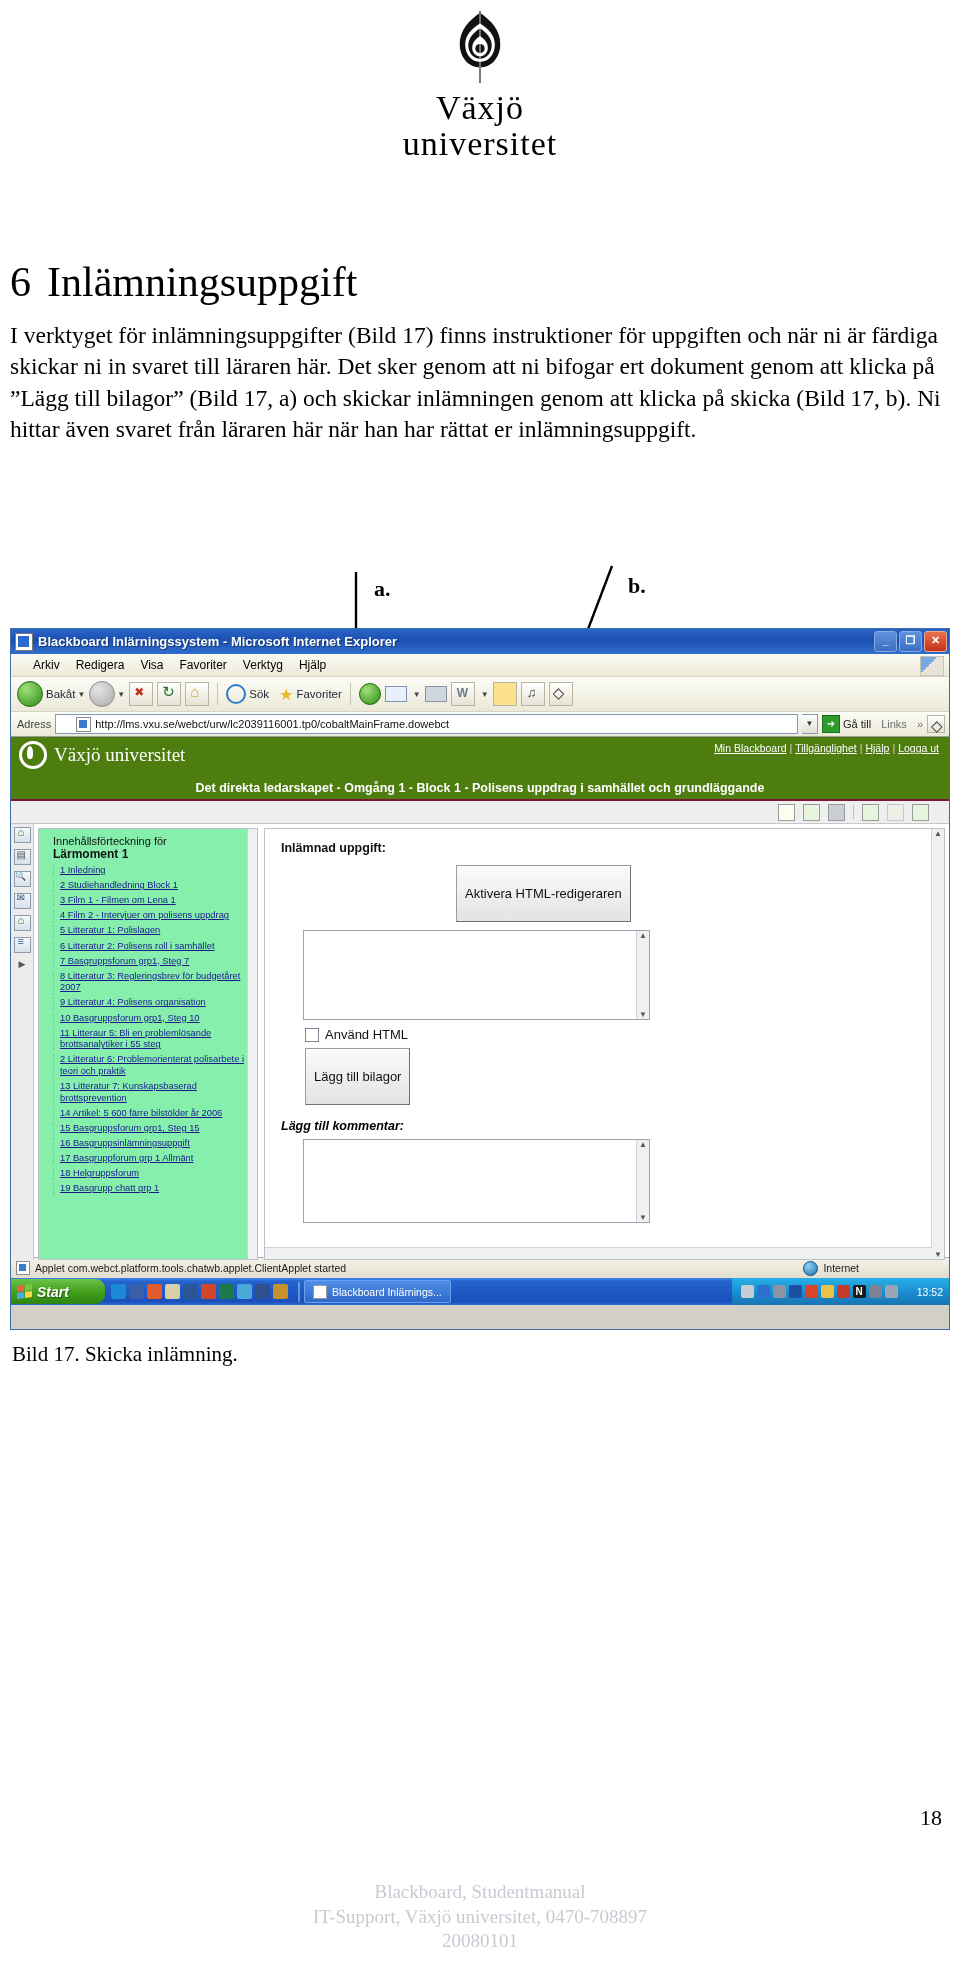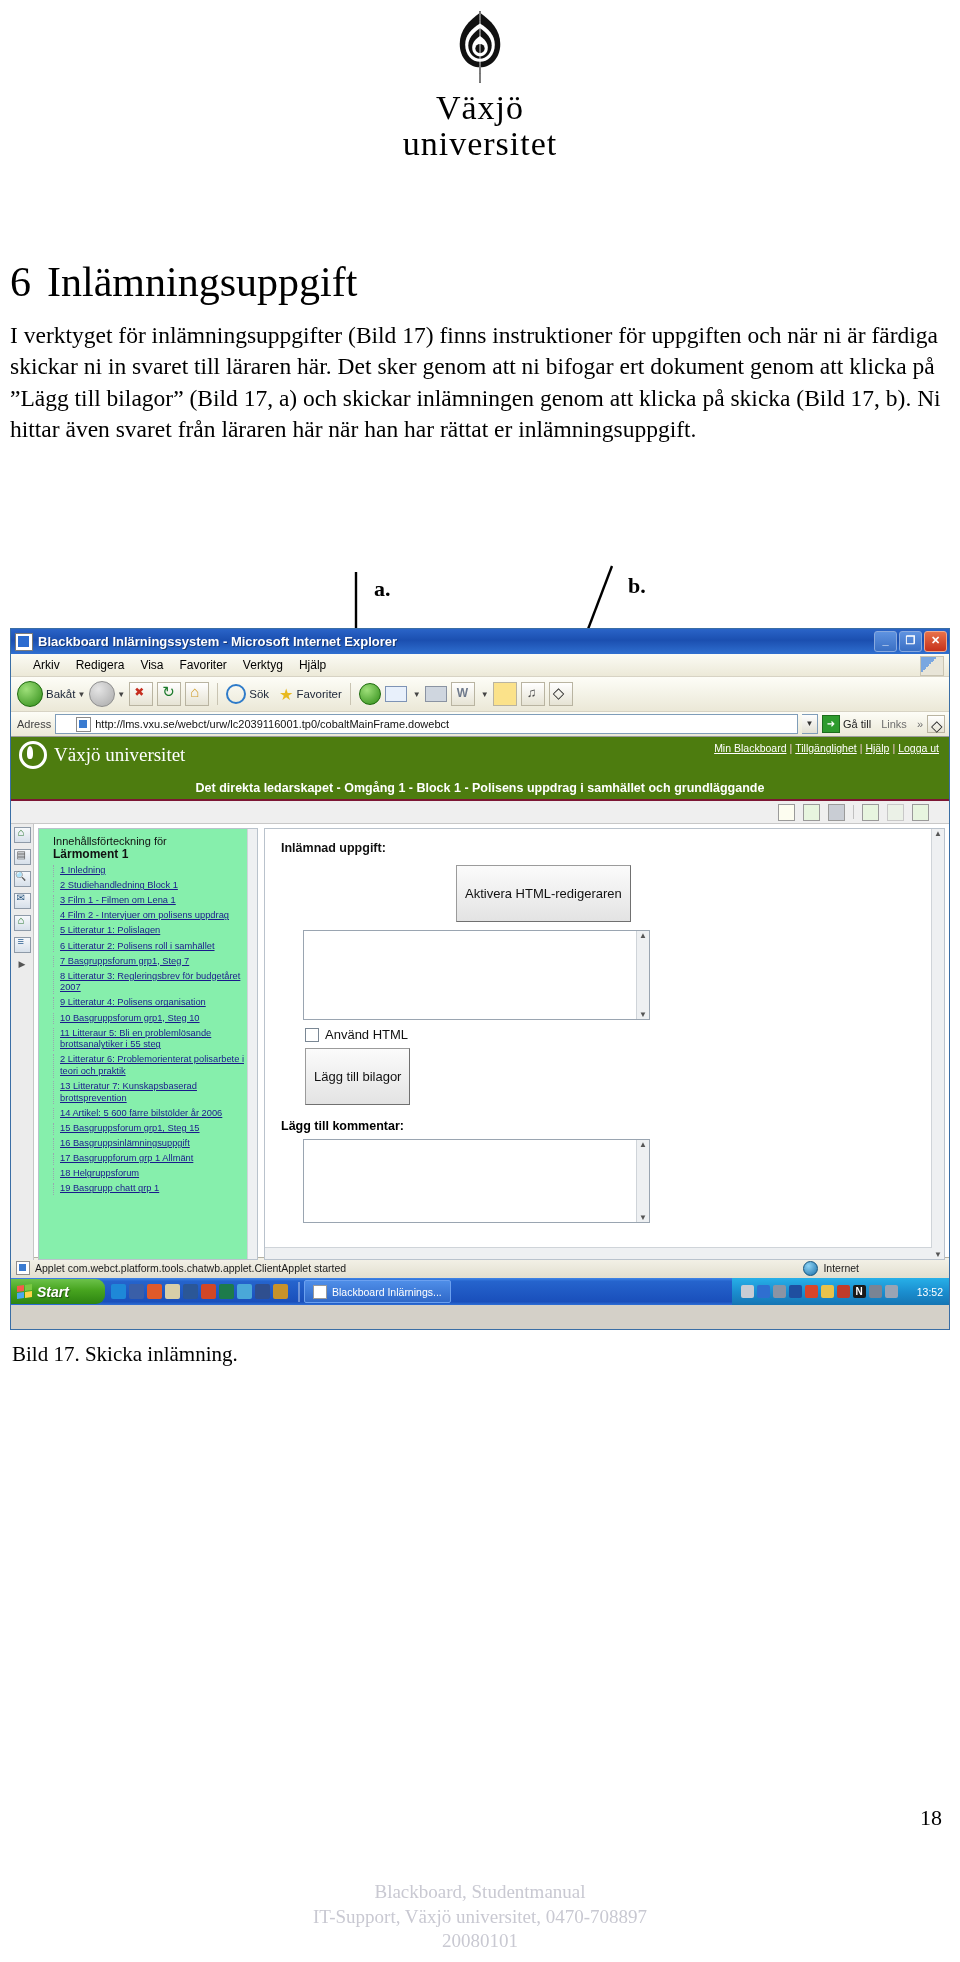--- a/index.html
+++ b/index.html
@@ -372,21 +372,21 @@
     background: #eef0f2; border-left: 1px solid #cfd4d9;
     display: flex; flex-direction: column; justify-content: space-between;
     align-items: center; font-size: 8px; color: #555;
   }
   .chk-row { display: flex; align-items: center; margin: 7px 0 0 24px; gap: 6px; }
   .chk {
     width: 12px; height: 12px; border: 1px solid #7a8794; background: #fff;
   }
   .chk-lbl { font-size: 13px; color: #111; }
   .attach-row { margin: 6px 0 0 24px; }
-  .comment-lbl { font-size: 12.5px; font-weight: bold; margin: 14px 0 0 0; }
+  .comment-lbl { font-size: 12.5px; font-weight: bold; margin: 14px 0 0 0; font-style: italic; }
   .ta2 {
     width: 345px; height: 82px;
     border: 1px solid #9aa5b1;
     background: #fff;
     margin: 6px 0 0 22px;
     position: relative;
   }
   .footer-btns { display: flex; align-items: center; gap: 8px; margin: 9px 0 0 8px; }
   .footer-btns .gap { width: 10px; }
   .footer-btns .btn { font-weight: bold; font-size: 11.5px; padding: 2px 10px; }

